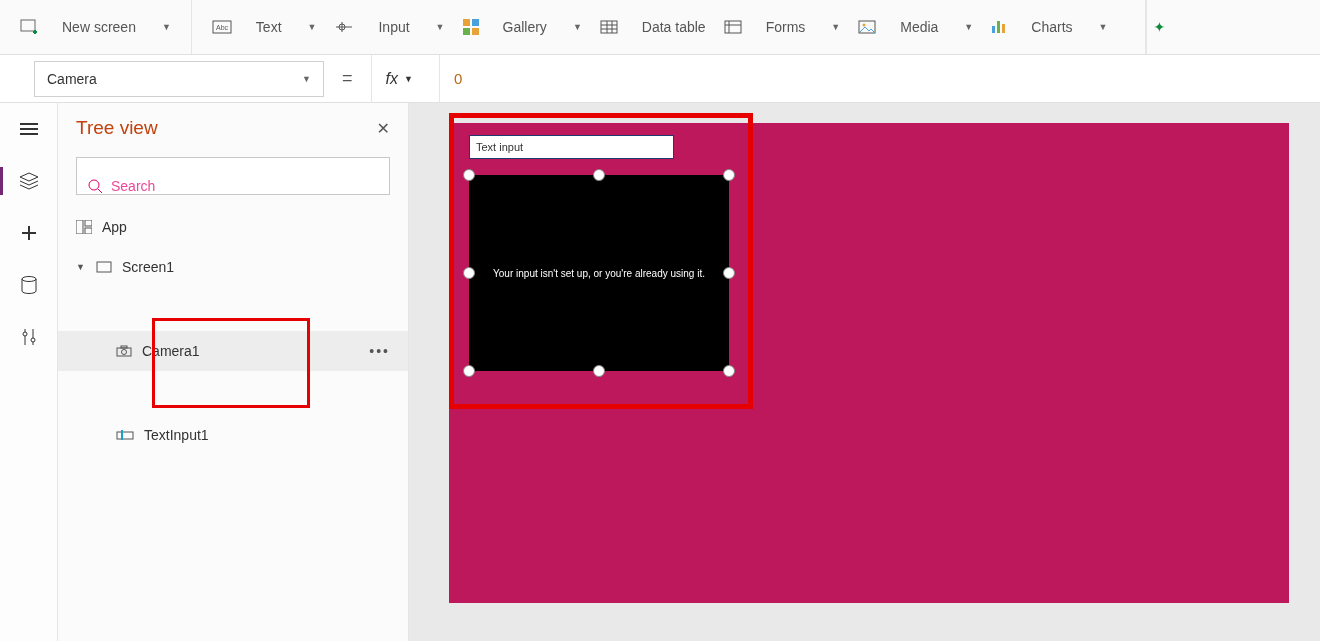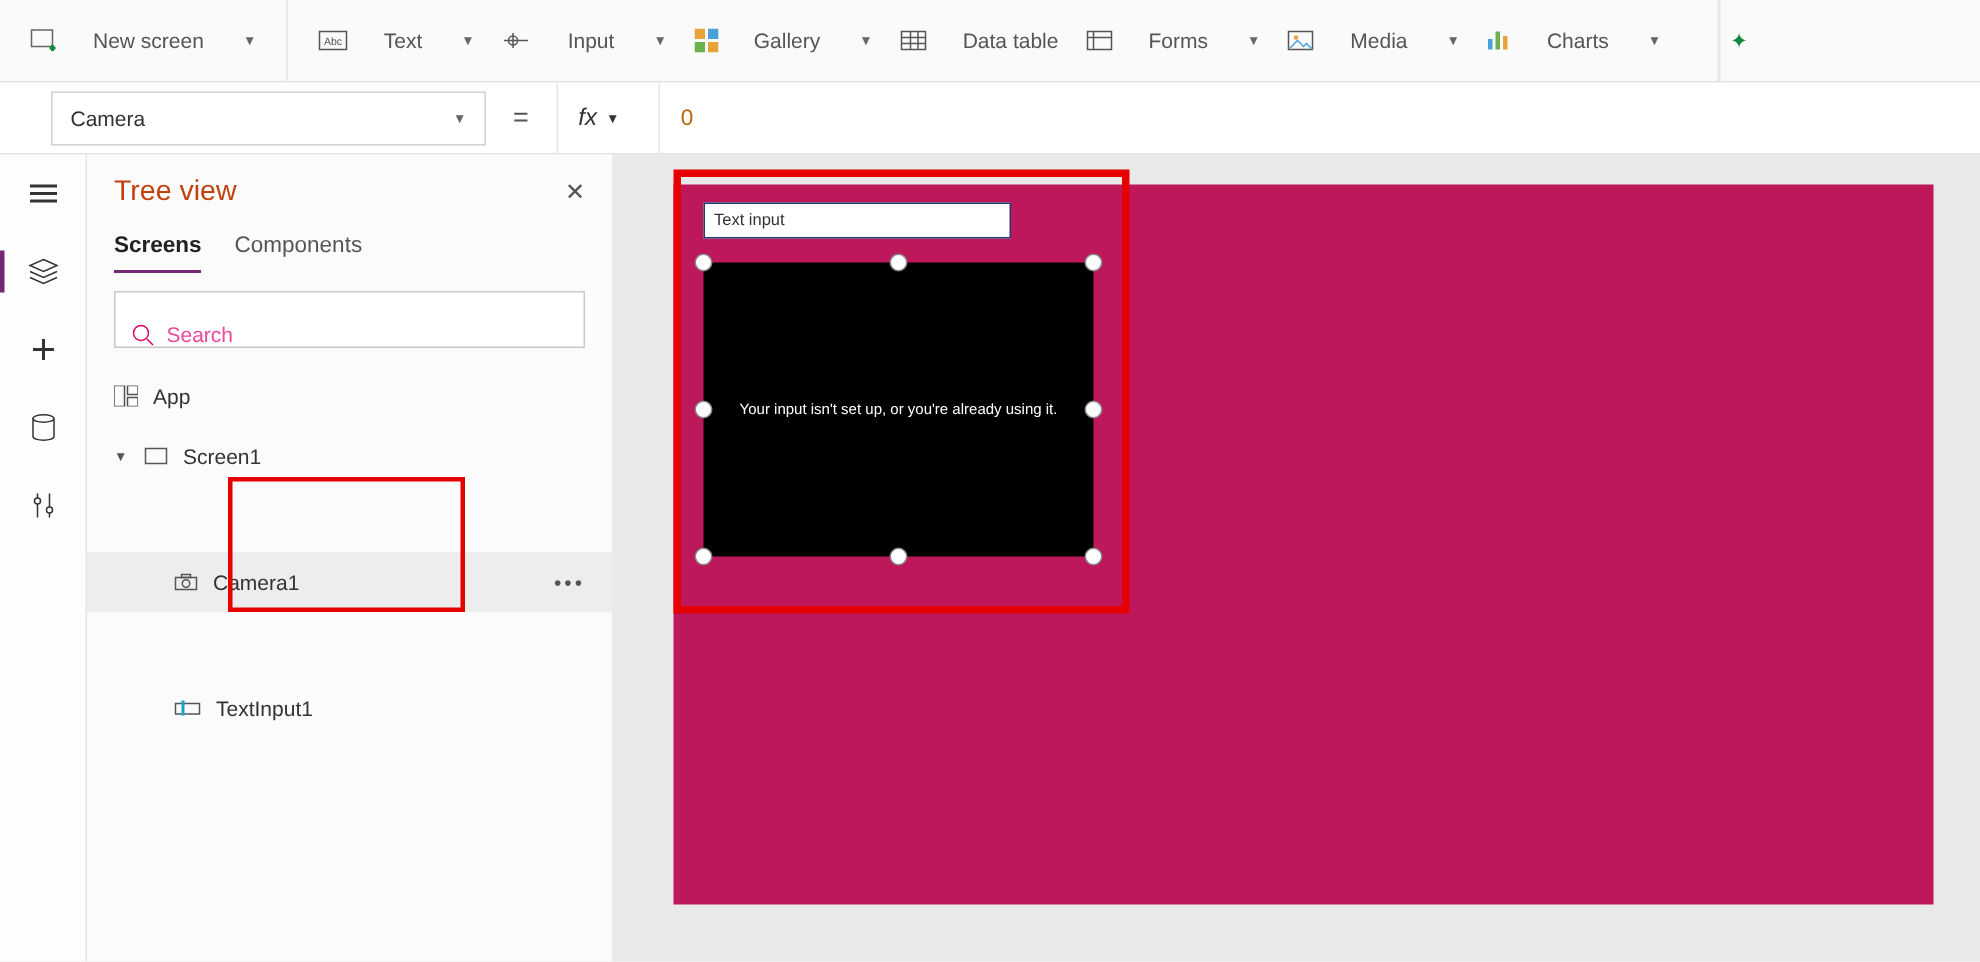--- a/index.html
+++ b/index.html
@@ -345,24 +345,20 @@
           </svg>
       </span>
     </div>
   </div>
 
   <div class="tree-panel">
     <div class="tree-head">
       <h2>Tree view</h2>
       <span class="close-x">✕</span>
     </div>
-    <div class="tree-tabs">
-      <div class="tab active">Screens</div>
-      <div class="tab">Components</div>
-    </div>
     <div class="search-wrap">
       <div class="search-box">
         <span>
           <svg width="16" height="16">
               <circle cx="7" cy="7" r="5" fill="none" stroke="#d06"></circle>
               <line x1="11" y1="11" x2="15" y2="15" stroke="#d06"></line>
             </svg>
         </span>
         <span>Search</span>
       </div>

